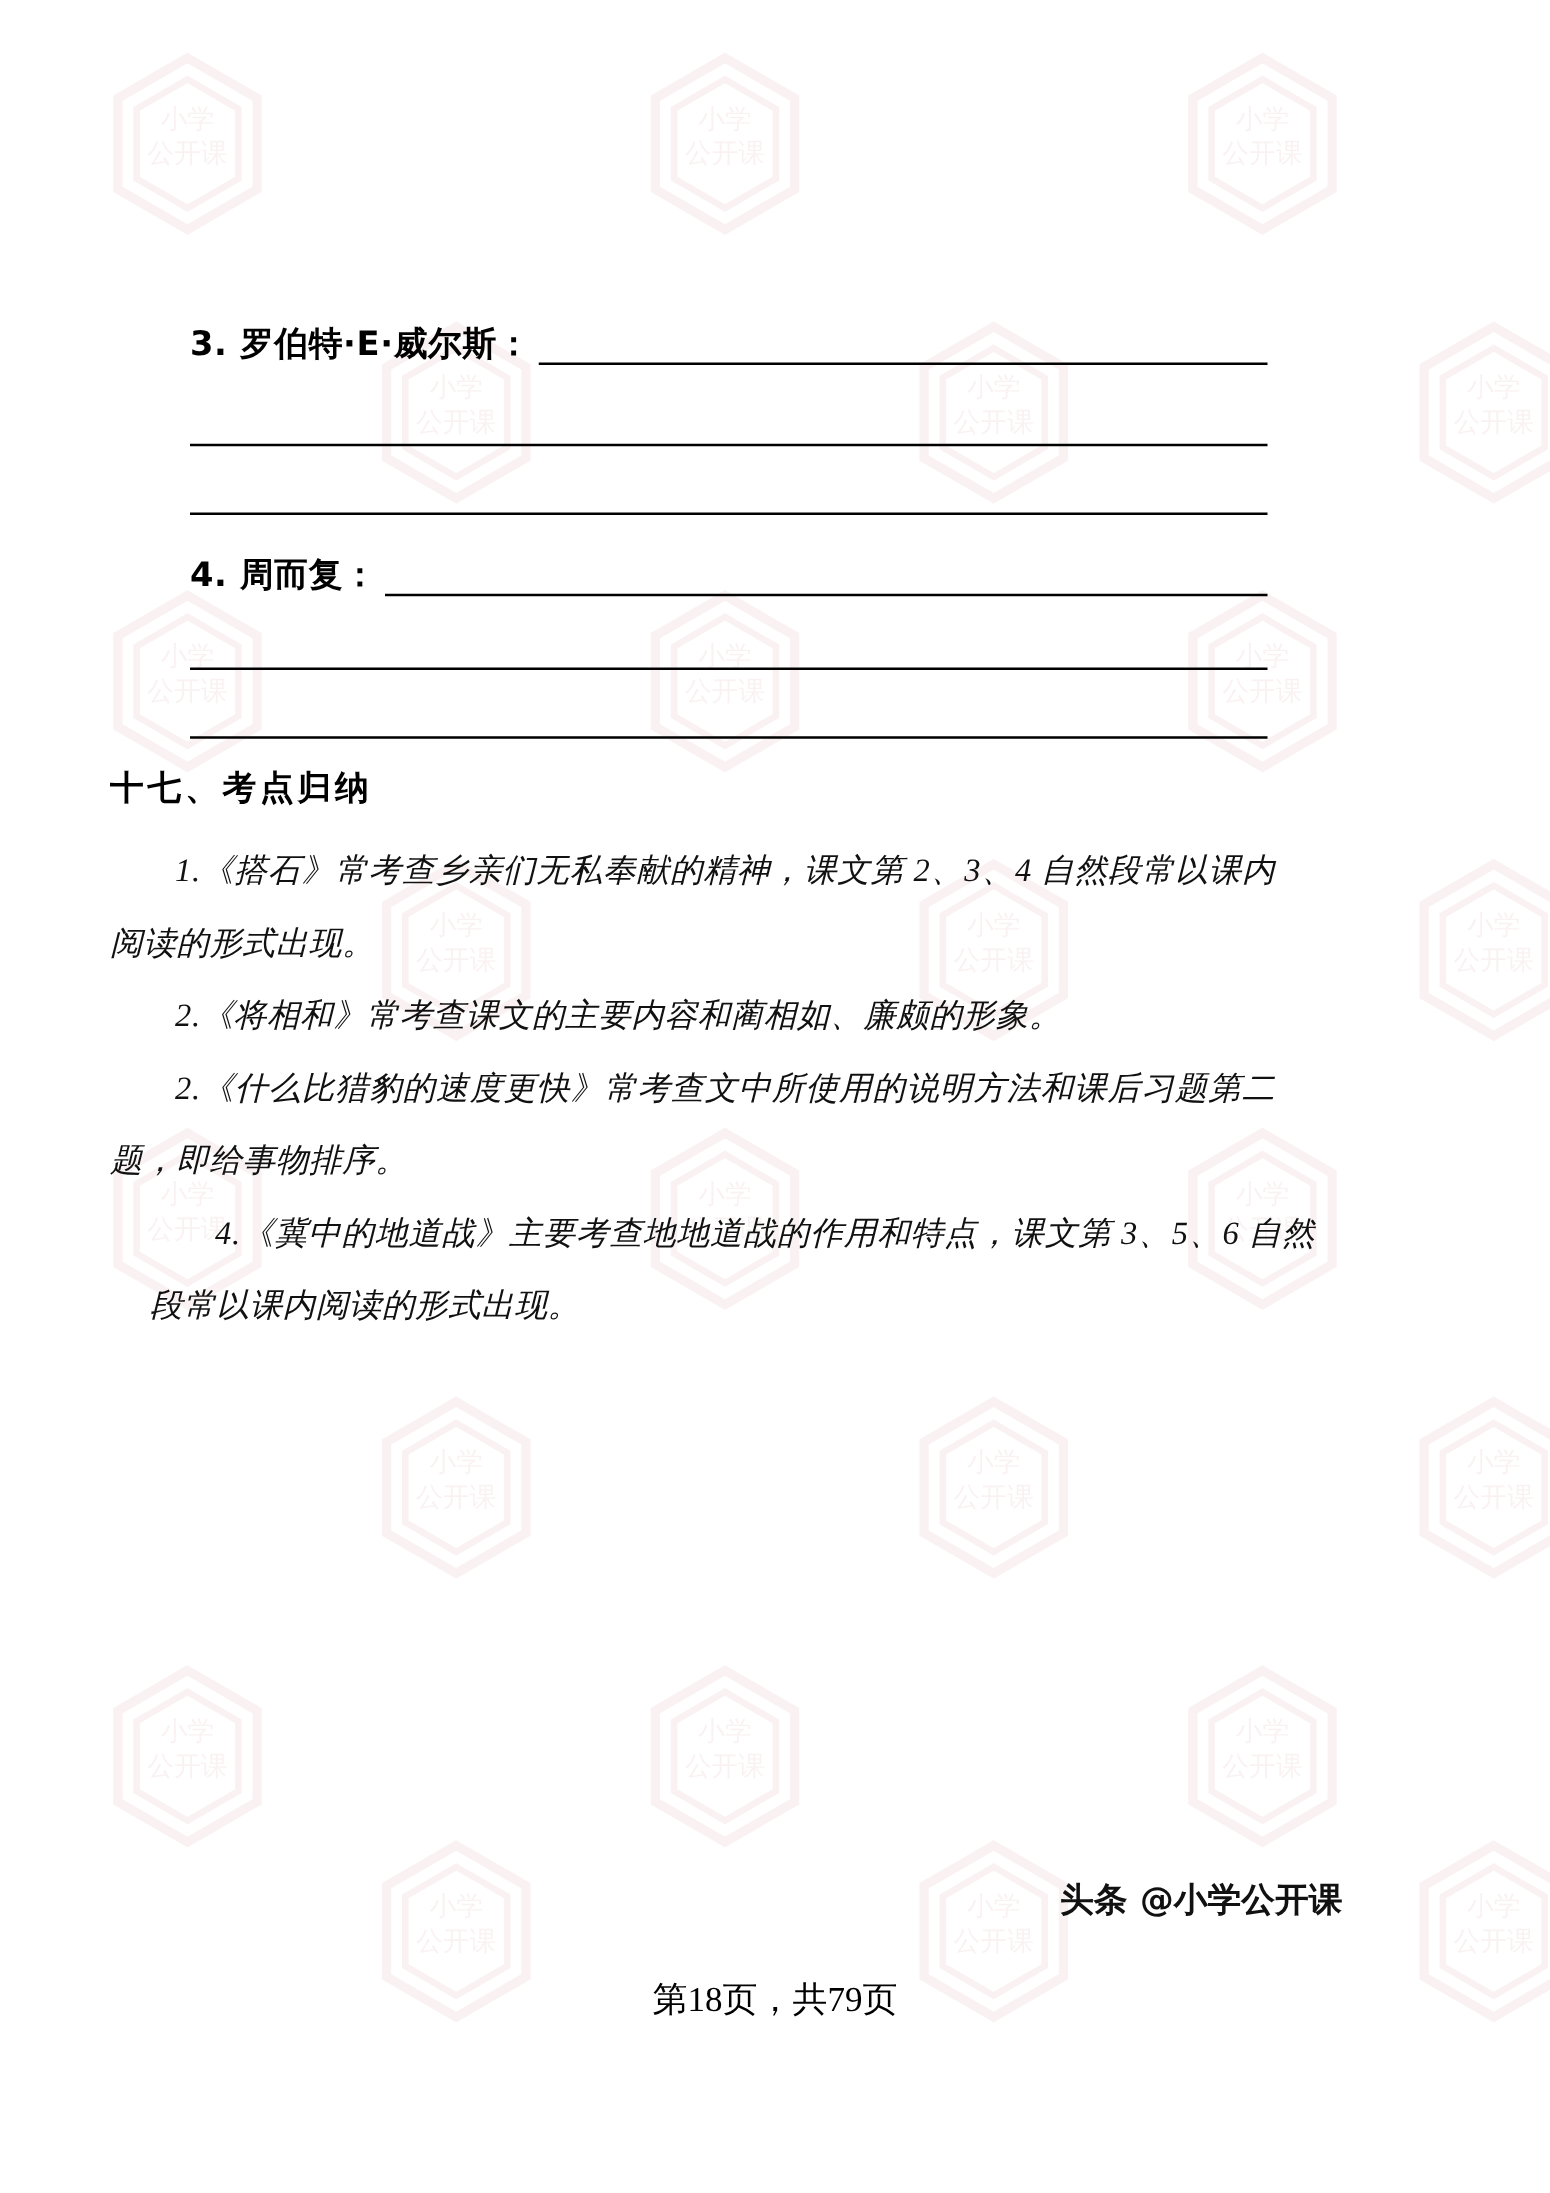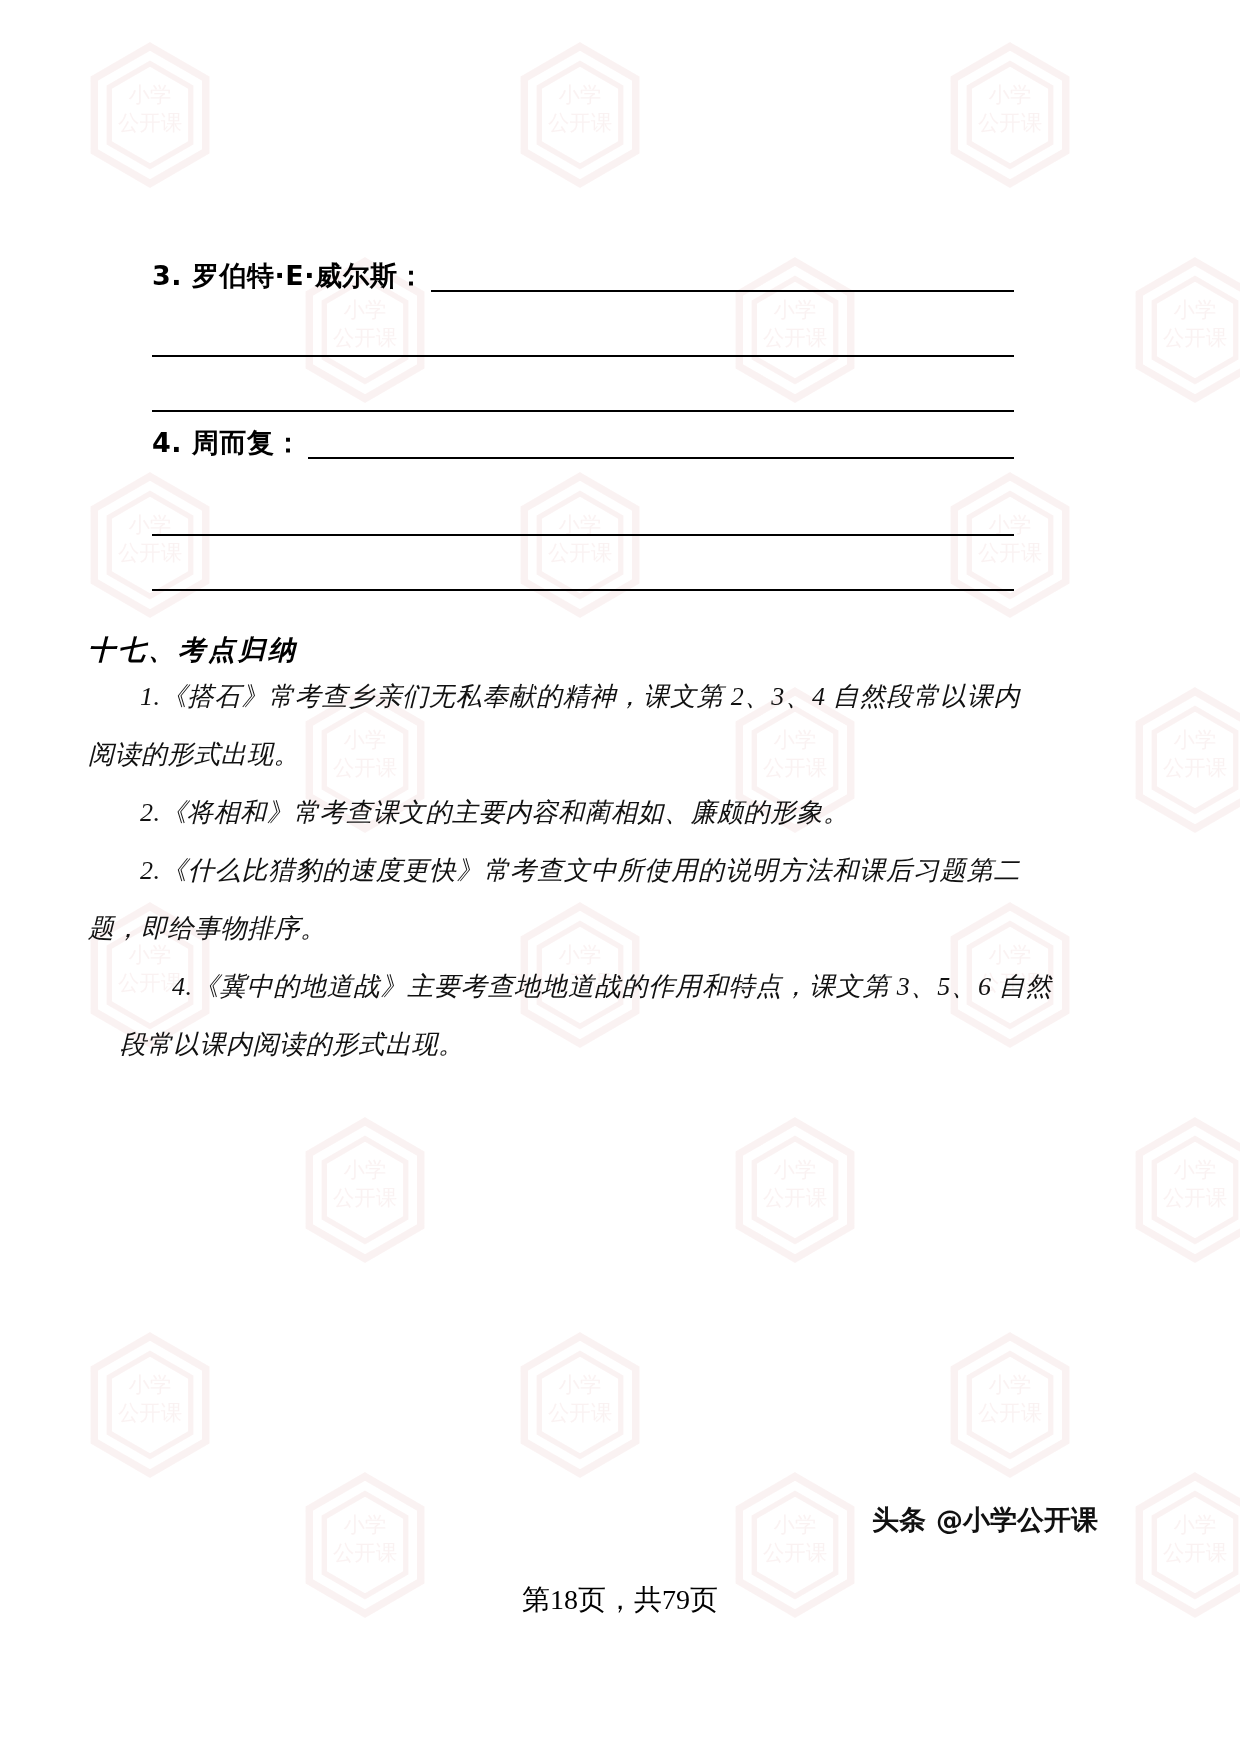--- a/index.html
+++ b/index.html
@@ -107,21 +107,20 @@
   .footer-brand {
     position: absolute;
     display: flex;
     align-items: center;
     gap: 10px;
     font-family: "DejaVu Sans", "Liberation Sans", sans-serif;
     font-weight: bold;
     font-size: 27px;
     color: #111;
     white-space: nowrap;
-    margin-left: 24px;
   }
 </style>
 </head>
 <body>
 
 <div class="page">
 
   <div class="watermark-layer" id="wmLayer">
       <div class="wm" style="left: 85px; top: 40px;">
         <svg viewBox="0 0 120 140" xmlns="http://www.w3.org/2000/svg">
@@ -319,28 +318,28 @@
 
   <div class="content">
 
     <div class="fill-item" style="top:262px;">
       <span class="fill-label">3. 罗伯特·E·威尔斯：</span>
       <span class="fill-rule"></span>
     </div>
     <div class="blank-rule" style="top:355px;"></div>
     <div class="blank-rule" style="top:410px;"></div>
 
-    <div class="fill-item" style="top:429px;justify-content:center;">
+    <div class="fill-item" style="top:447px;justify-content:center;">
       <span class="fill-label">4. 周而复：</span>
       <span class="fill-rule"></span>
     </div>
     <div class="blank-rule" style="top:534px;"></div>
     <div class="blank-rule" style="top:589px;"></div>
 
-    <div class="section-heading" style="top:632px;font-style:italic;">十七、考点归纳</div>
+    <div class="section-heading" style="top:612px;">十七、考点归纳</div>
 
     <div class="body-para" style="top:668px;">1.《搭石》常考查乡亲们无私奉献的精神，课文第 2、3、4 自然段常以课内阅读的形式出现。</div>
     <div class="body-para" style="top:784px;">2.《将相和》常考查课文的主要内容和蔺相如、廉颇的形象。</div>
     <div class="body-para" style="top:842px;">2.《什么比猎豹的速度更快》常考查文中所使用的说明方法和课后习题第二题，即给事物排序。</div>
     <div class="body-para" style="top:958px;margin-left:32px;">4.《冀中的地道战》主要考查地地道战的作用和特点，课文第 3、5、6 自然段常以课内阅读的形式出现。</div>
 
     <div class="footer-pagenum" style="top:1581px;">第18页，共79页</div>
 
     <div class="footer-brand" style="top:1502px; left:848px;">
       <span>头条</span>

